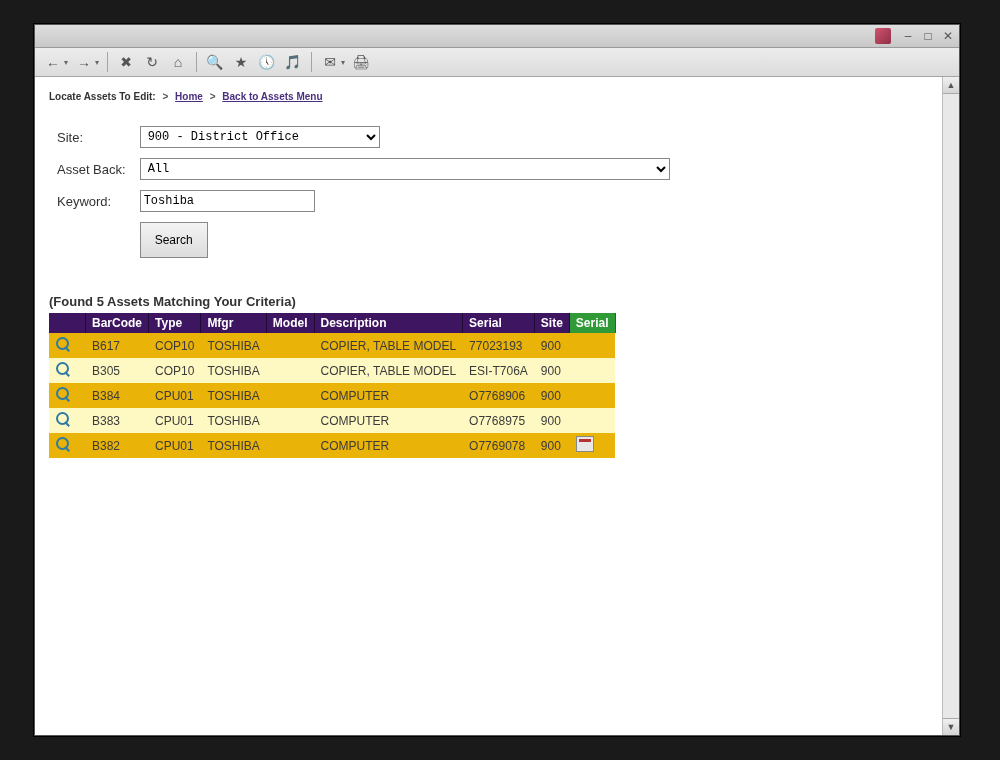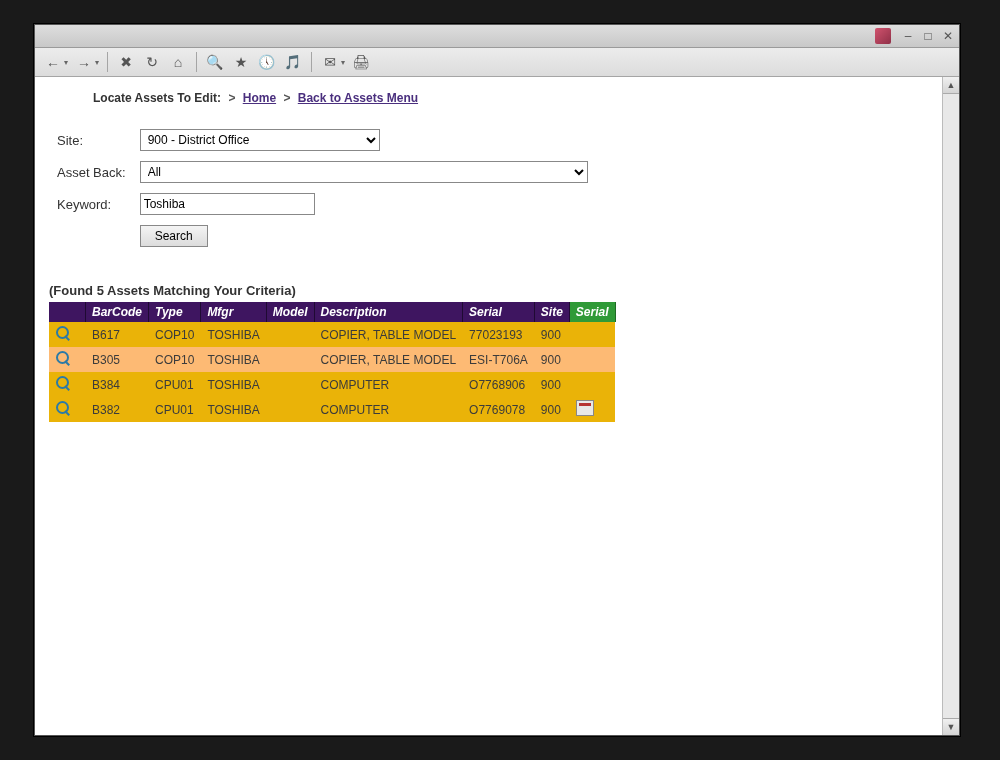--- a/index.html
+++ b/index.html
@@ -65,83 +65,81 @@
   .content-wrap{
     position:absolute;
     left:0;top:52px;right:0;bottom:0;
     overflow:auto;
   }
   .content{
     padding:14px 14px 40px 14px;
   }
   .breadcrumb{
     font-weight:bold;
-    font-size:12px;
+    font-size:10px;
     margin-bottom:18px;
-    margin-left:44px;
   }
   .breadcrumb a{
     color:#4a2f7e;
     text-decoration:underline;
     font-weight:bold;
   }
   .gt{color:#555;padding:0 4px;font-weight:bold}
   .form-table td{padding:4px 6px;vertical-align:middle}
   .form-table .lbl{font-weight:normal;font-size:13px}
   select,input[type=text]{
-    font-family:Liberation Sans, sans-serif;
+    font-family:Liberation Mono, monospace;
     font-size:12px;
     border:1px solid #888;
     background:#fff;
     padding:2px 3px;
     height:22px;
     box-sizing:border-box;
   }
   .btn{
     font-family:Verdana,Geneva,sans-serif;
     font-size:12px;
     background:linear-gradient(#f4f4f4,#dcdcdc);
     border:1px solid #888;
-    padding:3px 14px;
+    padding:10px 14px;
     cursor:pointer;
   }
   .result-heading{
     font-weight:bold;
     font-size:13px;
     margin:30px 0 4px 0;
   }
   table.results{
     border-collapse:collapse;
     font-size:12px;
   }
   table.results th{
     background:#3e1560;
     color:#fff;
     font-weight:bold;
     text-align:left;
     padding:3px 6px;
     border-right:1px solid #1f0a33;
     white-space:nowrap;
-    font-style:italic;
   }
   table.results th.hist{
     background:#2f9a37;
     border-right:1px solid #1e6a24;
   }
   table.results th.corner{
     background:#3e1560;width:24px;
   }
   table.results td{
     padding:3px 6px;
     color:#3b3b3b;
     white-space:nowrap;
     border-right:1px solid transparent;
   }
   table.results tr.alt td{background:#eab308}
-  table.results tr.reg td{background:#fdba74}
+  table.results tr.reg td{background:#fef9c3}
   .mag{
     width:16px;height:16px;
     display:inline-block;
     position:relative;
     cursor:pointer;
   }
   .mag::before{
     content:"";
     position:absolute;left:1px;top:1px;
     width:9px;height:9px;
@@ -238,21 +236,21 @@
           <td class="lbl"><span>Site:</span></td>
           <td>
             <select style="width:240px">
               <option>900 - District Office</option>
             </select>
           </td>
         </tr>
         <tr>
           <td class="lbl"><span>Asset Back:</span></td>
           <td>
-            <select style="width:448px">
+            <select style="width:530px">
               <option>All</option>
             </select>
           </td>
         </tr>
         <tr>
           <td class="lbl"><span>Keyword:</span></td>
           <td>
             <input type="text" style="width: 175px;" value="Toshiba">
           </td>
         </tr>
@@ -308,20 +306,31 @@
               <td><span class="mag"></span></td>
               <td>B384</td>
               <td>CPU01</td>
               <td>TOSHIBA</td>
               <td></td>
               <td>COMPUTER</td>
               <td>O7768906</td>
               <td>900</td>
               <td></td>
             </tr>
+            <tr class="reg">
+              <td><span class="mag"></span></td>
+              <td>B383</td>
+              <td>CPU01</td>
+              <td>TOSHIBA</td>
+              <td></td>
+              <td>COMPUTER</td>
+              <td>O7768975</td>
+              <td>900</td>
+              <td></td>
+            </tr>
             <tr class="alt">
               <td><span class="mag"></span></td>
               <td>B382</td>
               <td>CPU01</td>
               <td>TOSHIBA</td>
               <td></td>
               <td>COMPUTER</td>
               <td>O7769078</td>
               <td>900</td>
               <td><span class="hist-ico"></span></td>

